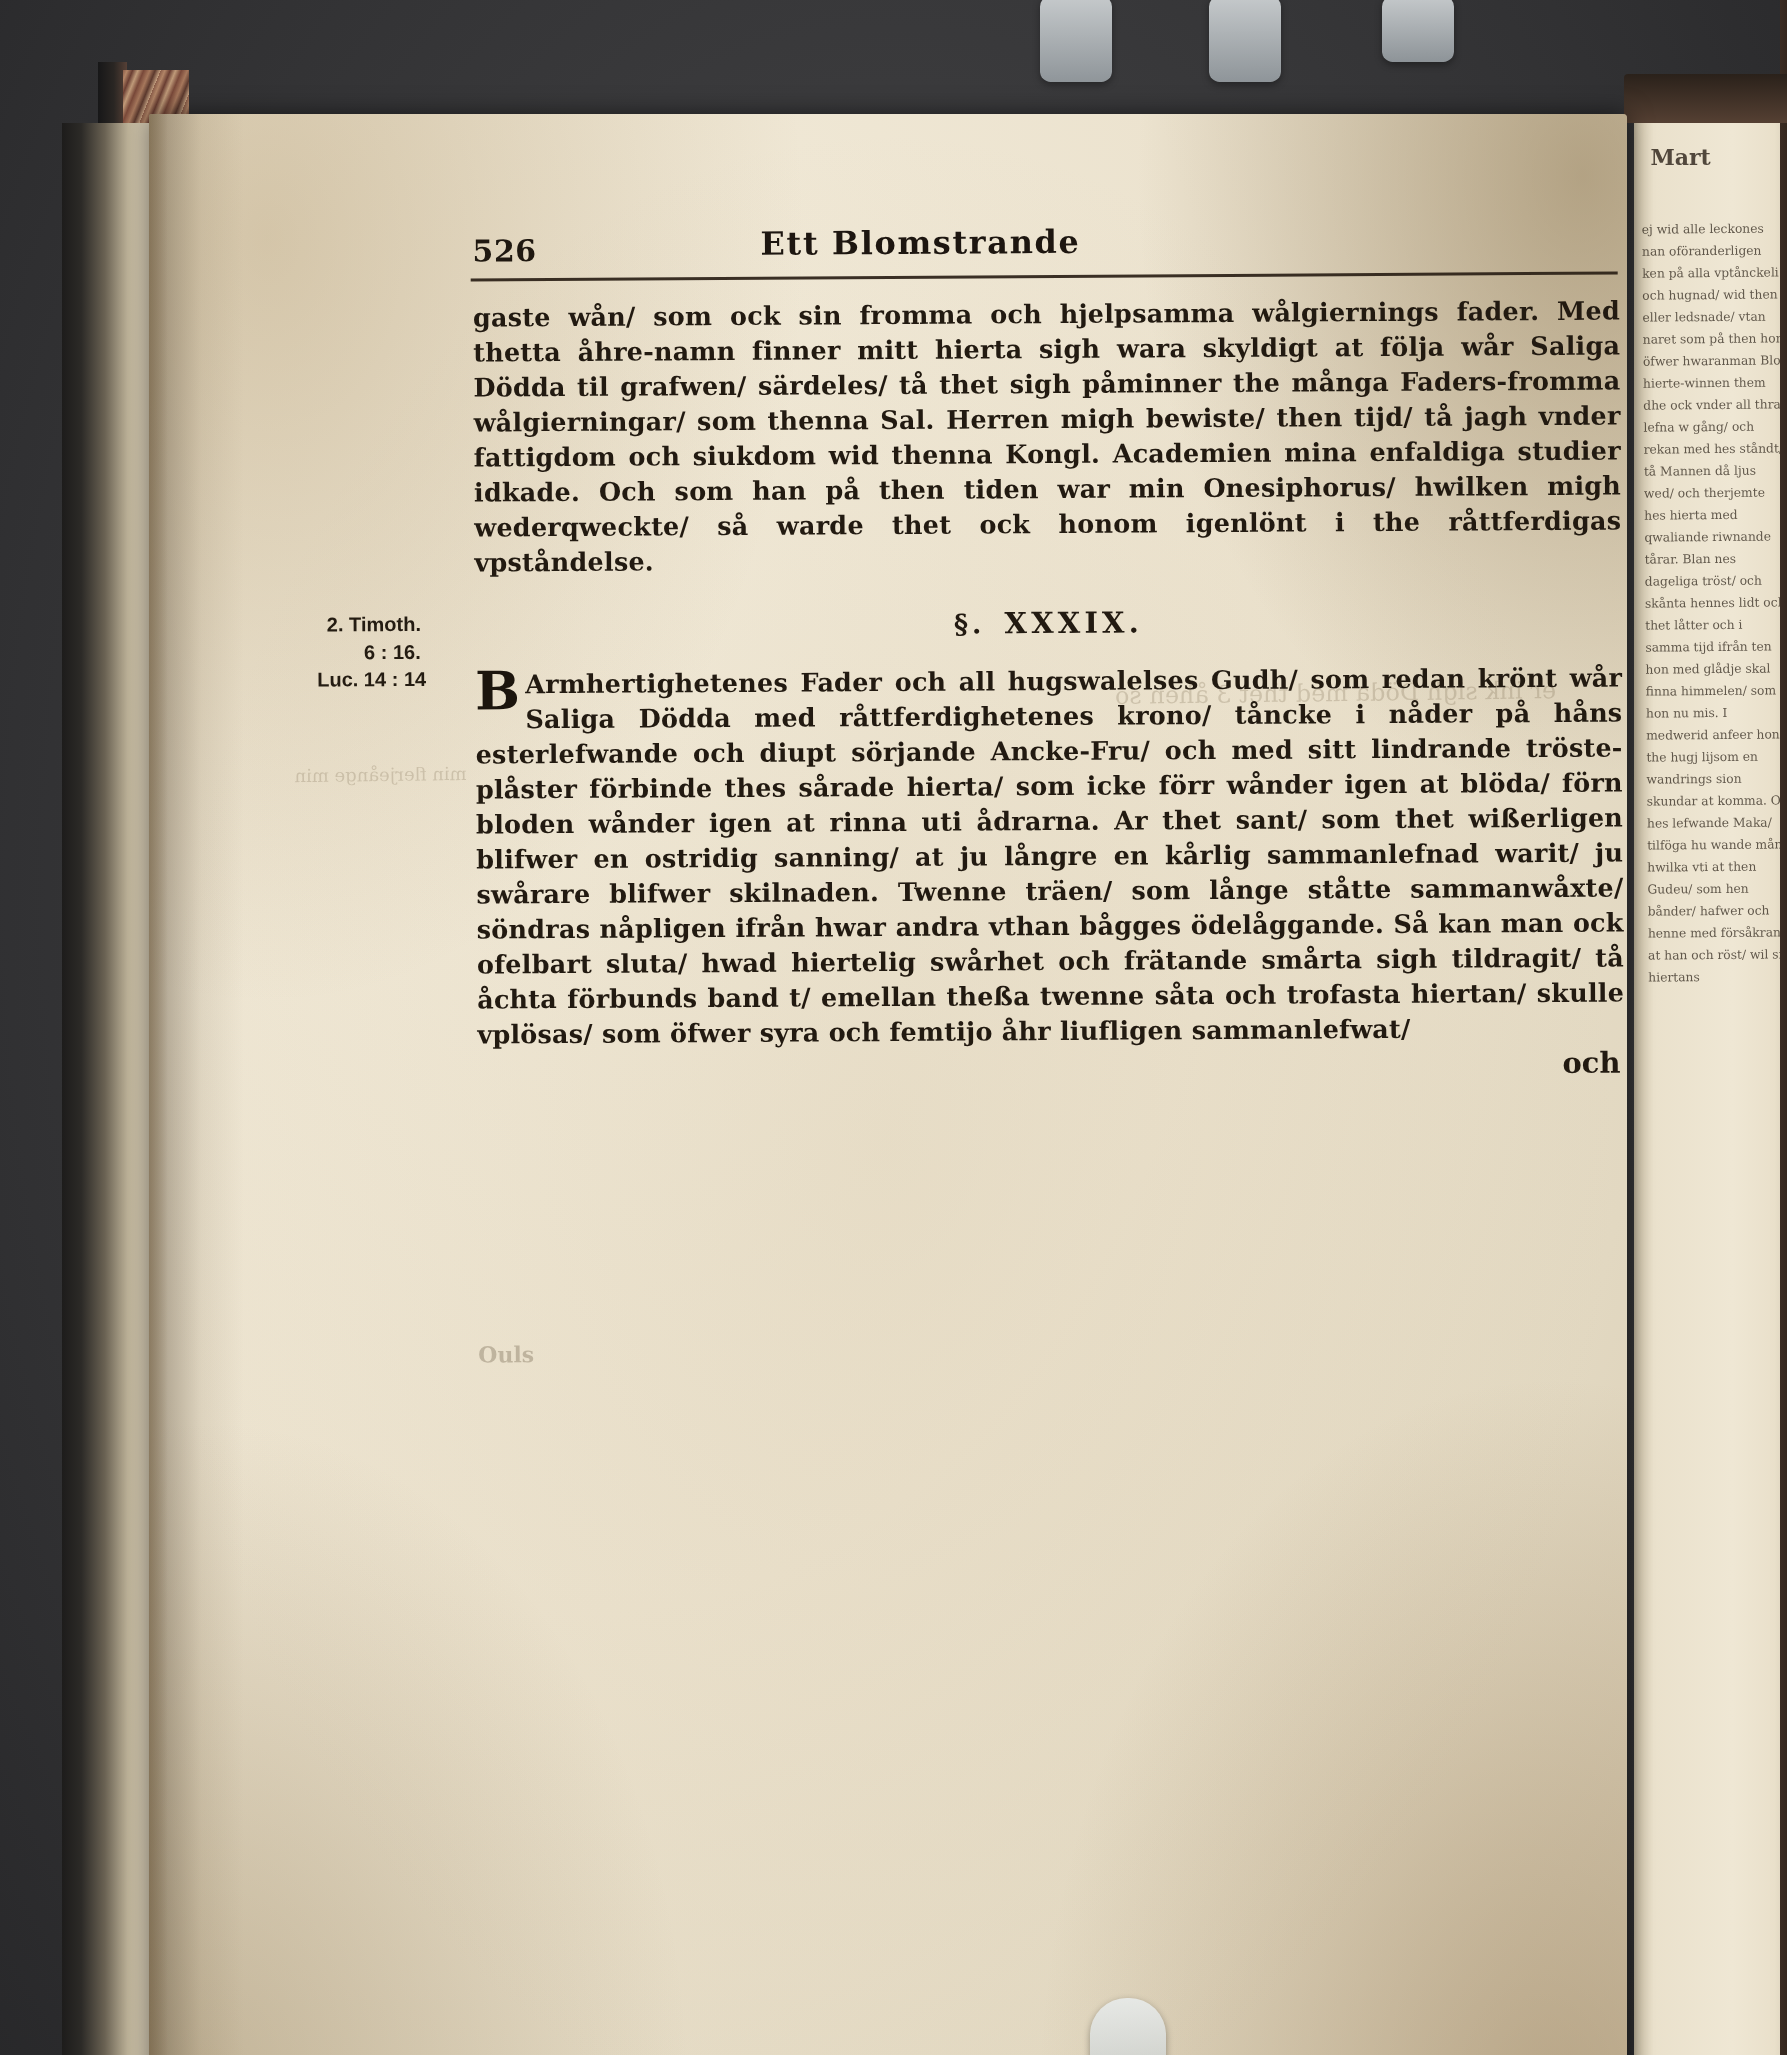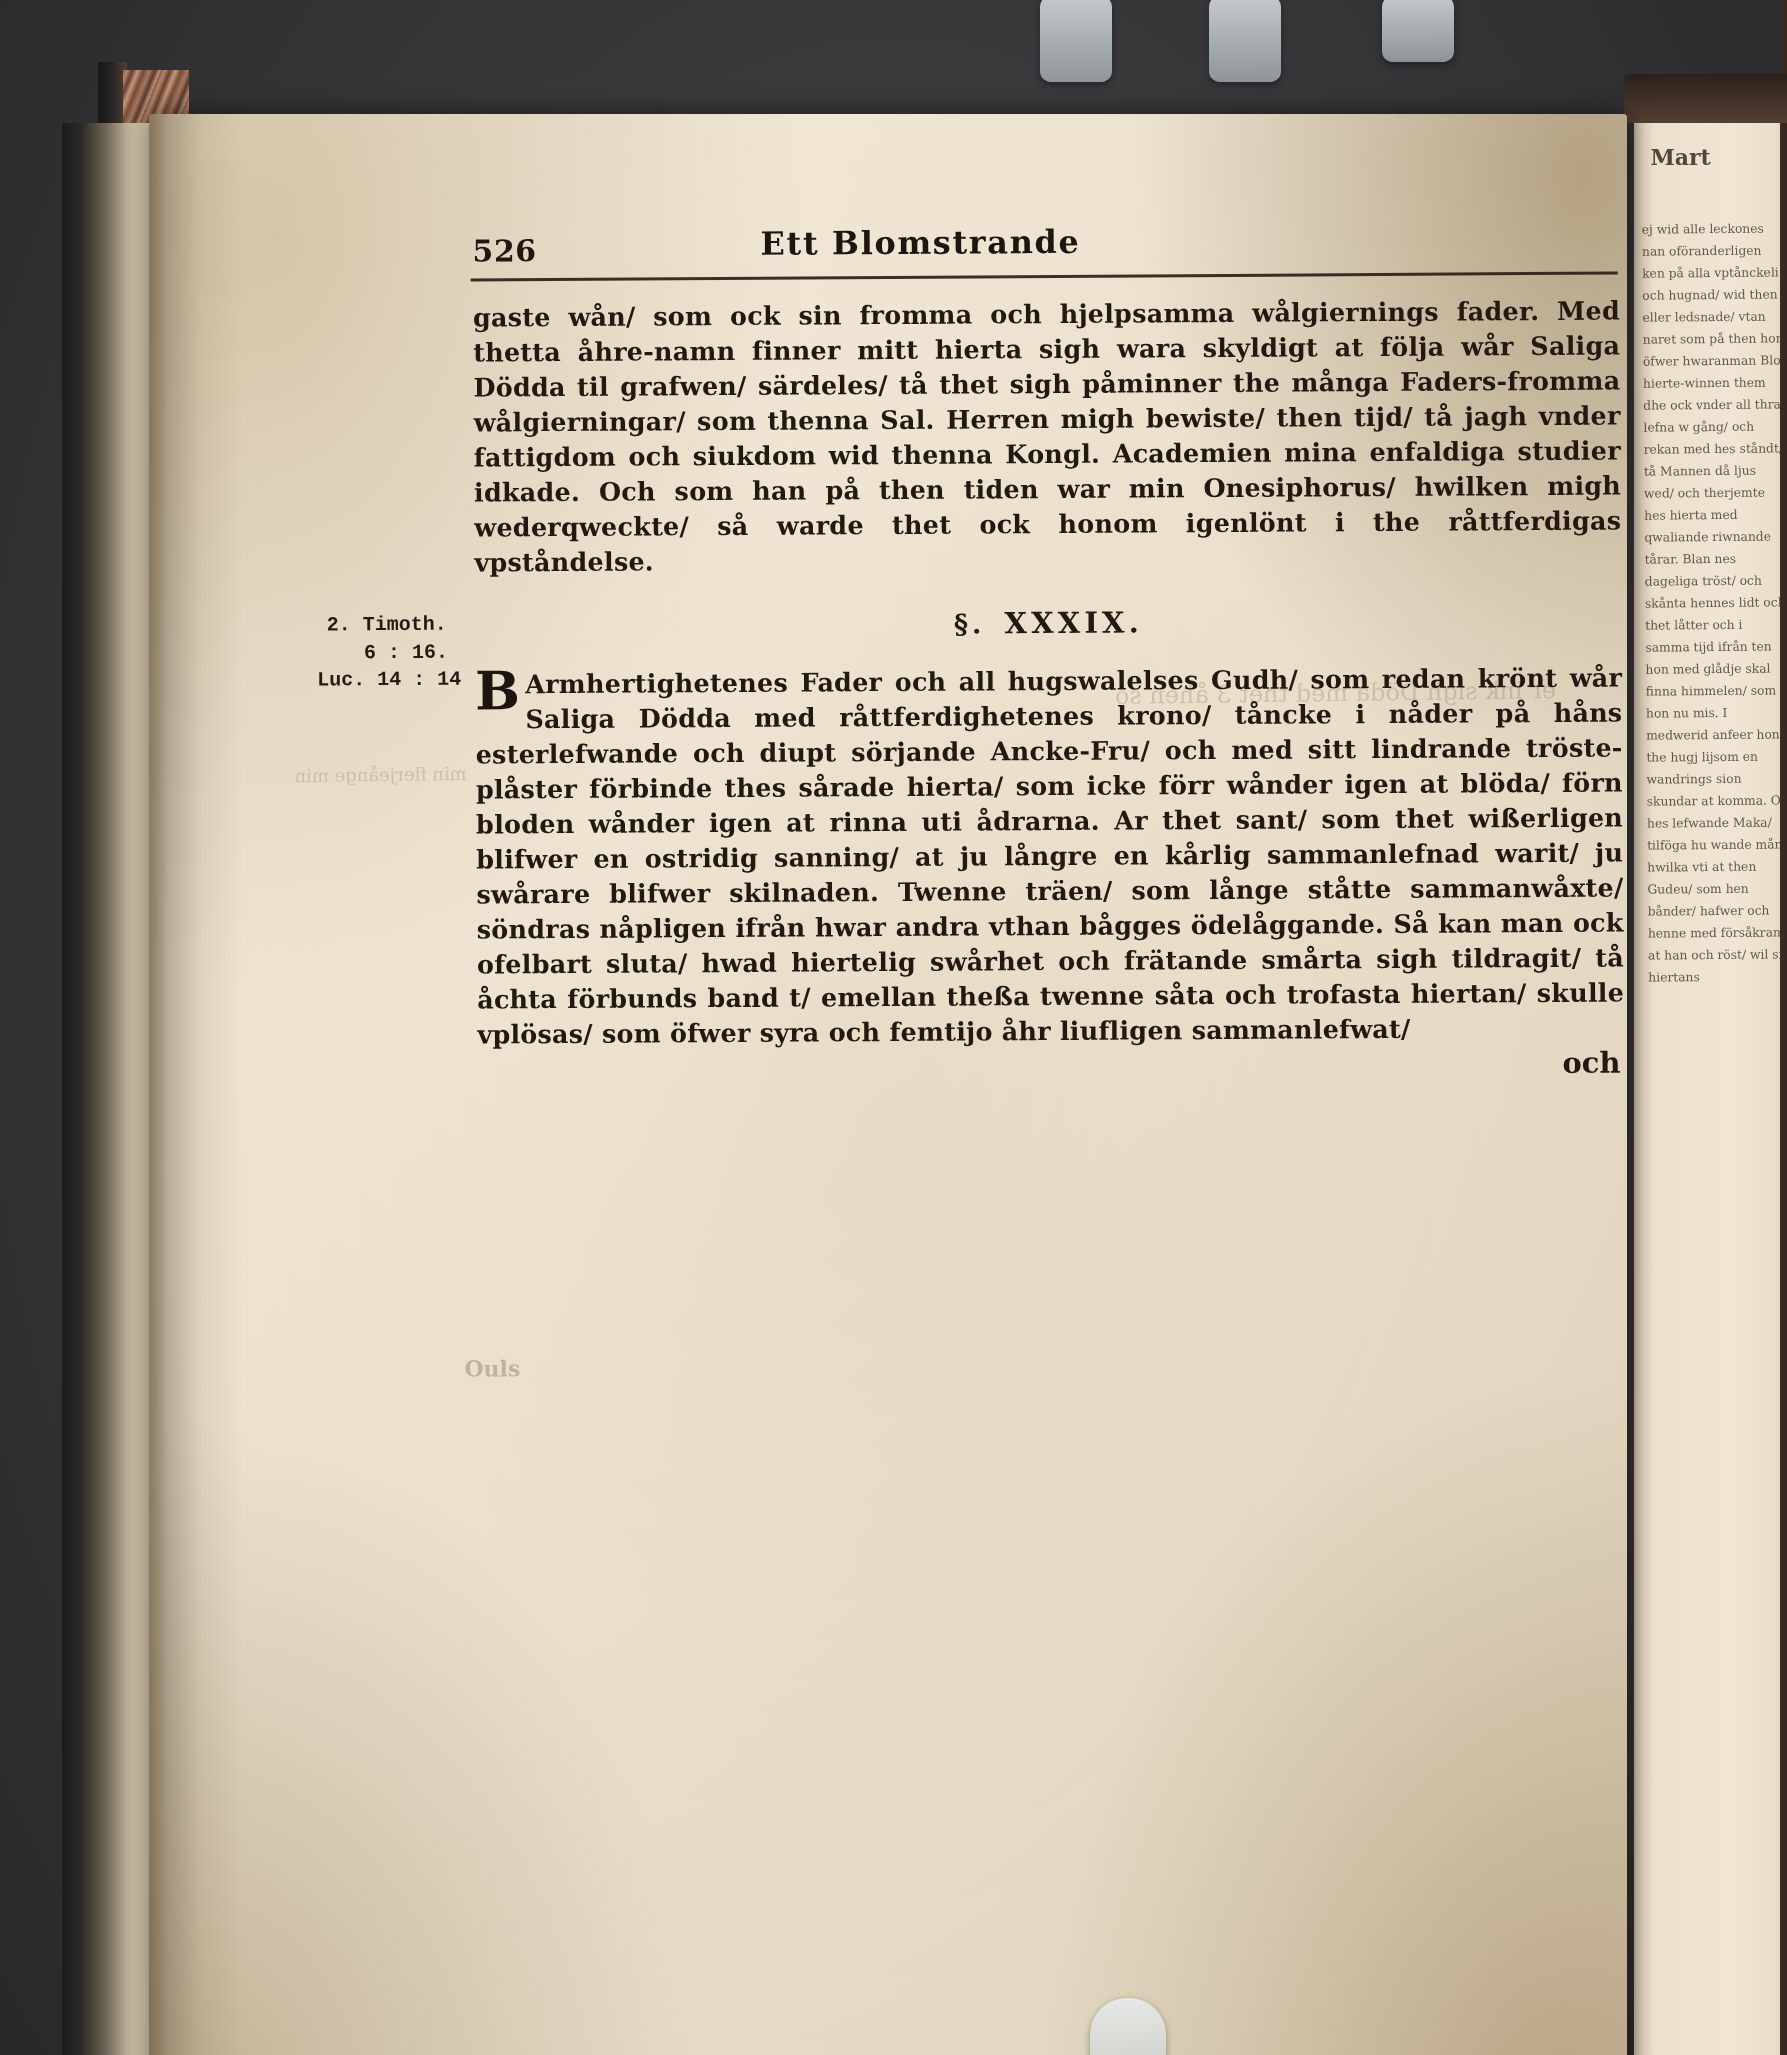--- a/index.html
+++ b/index.html
@@ -231,21 +231,21 @@
     font-size: 53px;
     line-height: 43px;
     font-weight: bold;
     margin: 2.5px 5px 0 0;
     color: #1c150d;
   }
 
   
   .margin-note {
     position: absolute;
-    font-family: Liberation Mono, monospace;
+    font-family: Liberation Sans, sans-serif;
     font-size: 20px;
     font-weight: 600;
     line-height: 25.5px;
     color: #241c12;
     text-align: right;
     white-space: nowrap;
   }
   .mn-1 { left: 181px; top: 495px; }
   .mn-2 { left: 218px; top: 523px; }
   .mn-3 { left: 171px; top: 550px; }
@@ -272,21 +272,21 @@
   .ghost-1 { left: 341px; top: 567px; }
   .ghost-2 { left: 123px; top: 641px; font-size: 18px; width: 197px; }
 
   .smudge {
     position: absolute;
     color: #5d4e38;
     opacity: .30;
     font-size: 22px;
     font-weight: 700;
   }
-  .smudge-1 { left: 314px; top: 1225px; margin-top: 14px; }
+  .smudge-1 { left: 328px; top: 1225px; }
 
   
   .fore-edge {
     position: absolute;
     left: 149px; top: 114px; width: 19px; height: 2060px;
     background: linear-gradient(90deg, rgba(120,100,70,.55), rgba(255,255,255,0));
   }
 </style>
 </head>
 <body>

